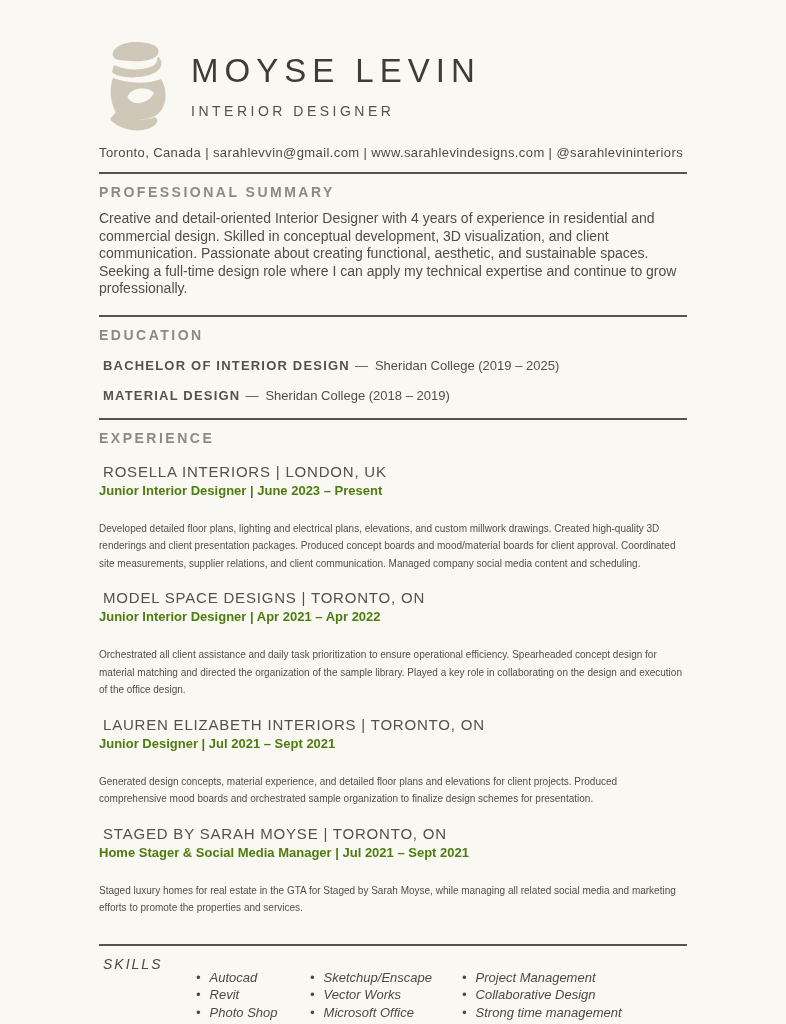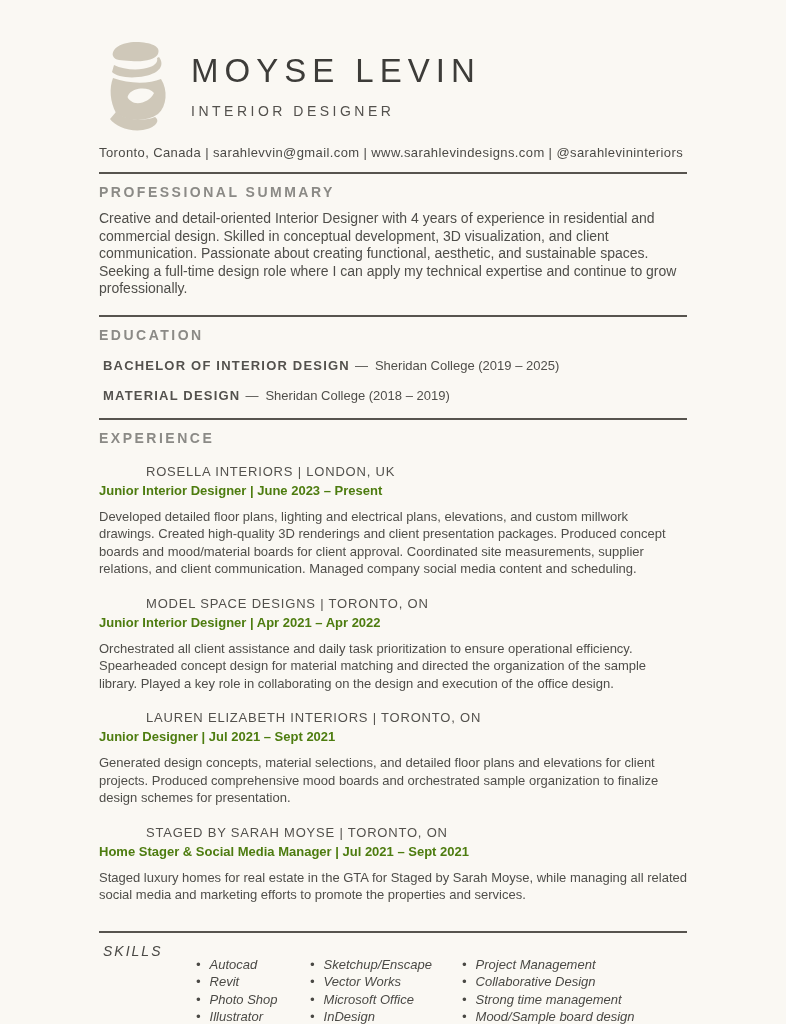--- a/index.html
+++ b/index.html
@@ -37,23 +37,23 @@
     letter-spacing: 2.5px; color: #8b8a86;
   }
   .summary-text { margin-top: 10px; font-size: 14px; line-height: 17.5px; color: #4f4e4a; }
   
   .edu-item { margin-top: 15px; font-size: 13px; padding-left: 4px; line-height: 15px; }
   .edu-degree { letter-spacing: 1.2px; color: #53514d; font-weight: bold; }
   .edu-dash { color: #53514d; margin: 0 7px 0 5px; }
   .edu-school { color: #4f4e4a; }
   
   .exp-item { margin-top: 16px; }
-  .exp-company { font-size: 13px; letter-spacing: 0.8px; color: #53514d; line-height: 19px; padding-left: 4px; margin-left: 43px; }
+  .exp-company { font-size: 15px; letter-spacing: 0.8px; color: #53514d; line-height: 19px; padding-left: 4px; }
   .exp-role { font-size: 13px; font-weight: bold; color: #4d7c0f; line-height: 19px; }
-  .exp-desc { margin-top: 8px; font-size: 13px; line-height: 17.5px; color: #4f4e4a; }
+  .exp-desc { margin-top: 20px; font-size: 10px; line-height: 17.5px; color: #4f4e4a; }
   
   .skills { display: flex; align-items: flex-start; margin-top: 10px; font-style: italic; }
   .skills-heading {
     flex: 0 0 97px; font-size: 14px; font-weight: 400;
     letter-spacing: 2px; color: #4a4945; padding-left: 4px;
   }
   .skills-col { margin-top: 13px; list-style: none; }
   .skills-col-1 { width: 114px; }
   .skills-col-2 { width: 152px; }
   .skill-item { font-size: 13px; line-height: 17.5px; color: #4a4945; white-space: nowrap; }
@@ -108,21 +108,21 @@
 
   <div class="exp-item">
     <div class="exp-company">MODEL SPACE DESIGNS | TORONTO, ON</div>
     <div class="exp-role">Junior Interior Designer | Apr 2021 – Apr 2022</div>
     <p class="exp-desc">Orchestrated all client assistance and daily task prioritization to ensure operational efficiency. Spearheaded concept design for material matching and directed the organization of the sample library. Played a key role in collaborating on the design and execution of the office design.</p>
   </div>
 
   <div class="exp-item">
     <div class="exp-company">LAUREN ELIZABETH INTERIORS | TORONTO, ON</div>
     <div class="exp-role">Junior Designer | Jul 2021 – Sept 2021</div>
-    <p class="exp-desc">Generated design concepts, material selections, and detailed floor plans and elevations for client projects. Produced comprehensive mood boards and orchestrated sample organization to finalize design schemes for presentation.</p>
+    <p class="exp-desc">Generated design concepts, material experience, and detailed floor plans and elevations for client projects. Produced comprehensive mood boards and orchestrated sample organization to finalize design schemes for presentation.</p>
   </div>
 
   <div class="exp-item">
     <div class="exp-company">STAGED BY SARAH MOYSE | TORONTO, ON</div>
     <div class="exp-role">Home Stager &amp; Social Media Manager | Jul 2021 – Sept 2021</div>
     <p class="exp-desc">Staged luxury homes for real estate in the GTA for Staged by Sarah Moyse, while managing all related social media and marketing efforts to promote the properties and services.</p>
   </div>
 
   <hr class="rule rule-skills">
 

